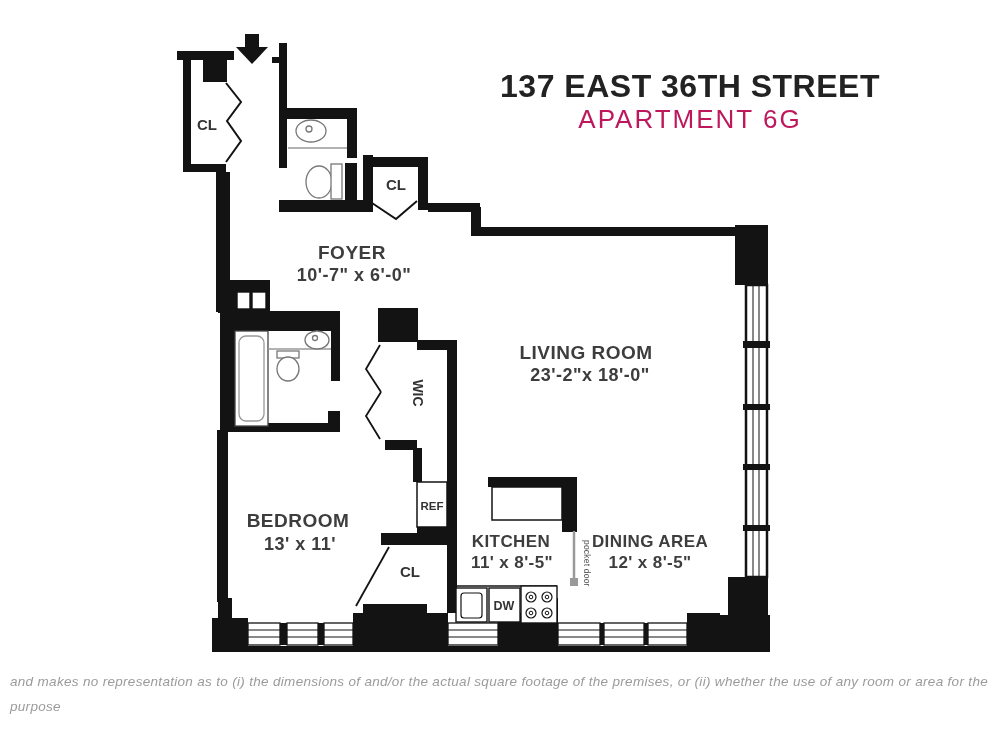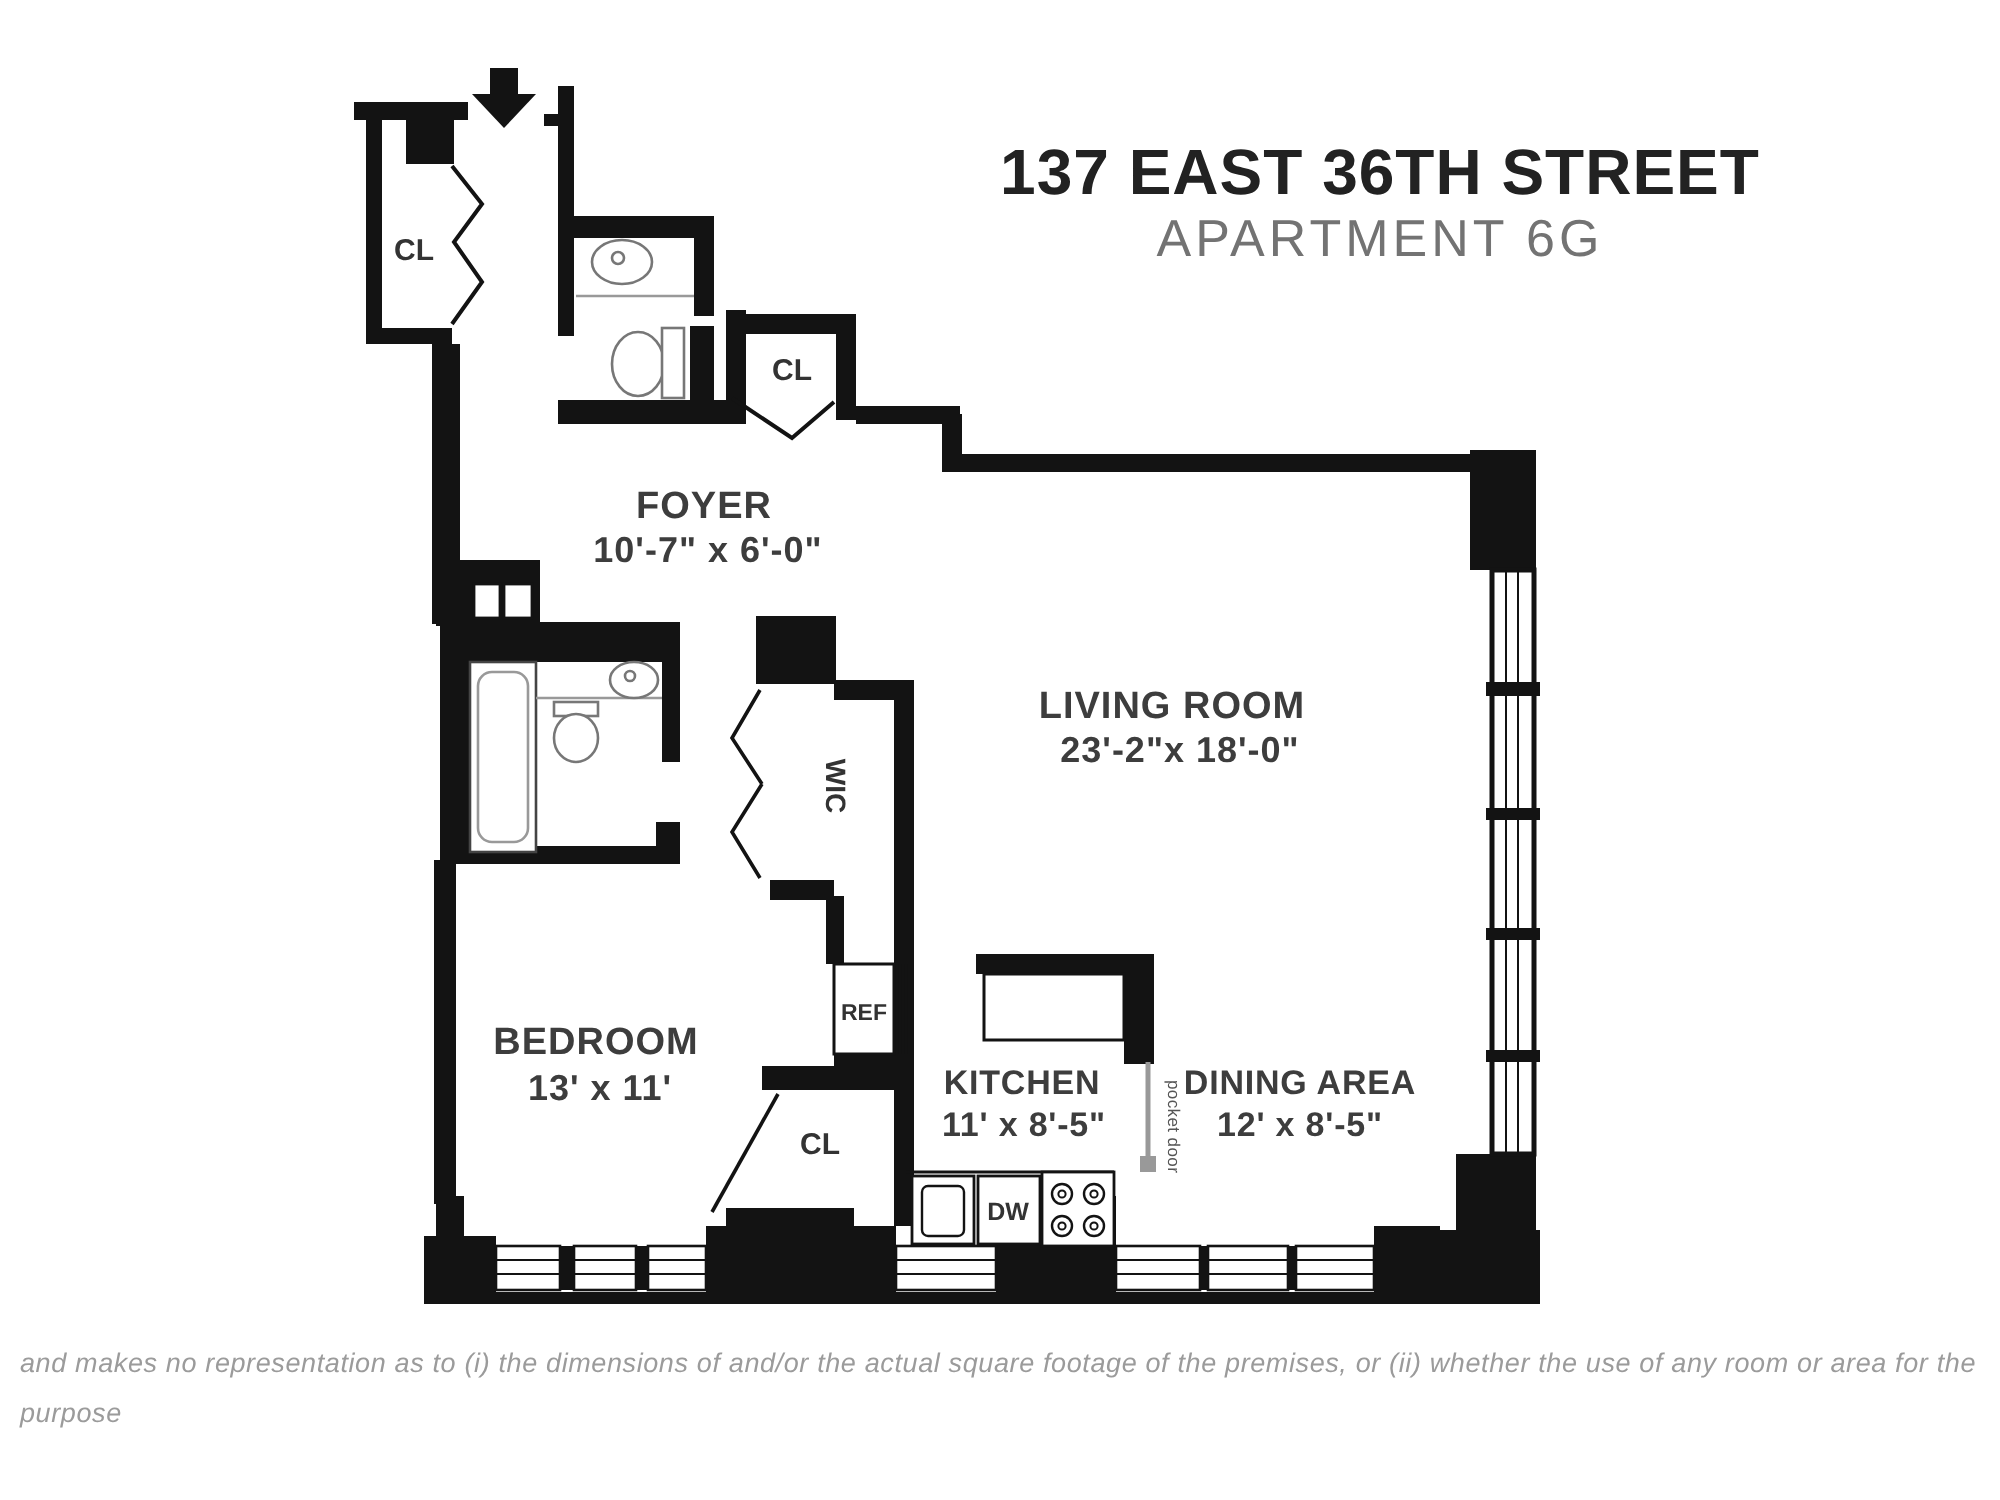--- a/index.html
+++ b/index.html
@@ -1,20 +1,20 @@
 <!DOCTYPE html>
 <html><head>
 <meta charset="utf-8">
 <style>
   html,body{margin:0;padding:0;background:#fff;}
   .page{position:relative;width:1000px;height:750px;background:#ffffff;overflow:hidden;
         font-family:"Liberation Sans",sans-serif;}
   .title-block{position:absolute;left:500px;top:68px;width:380px;text-align:center;color:#222;}
   .title-line1{font-size:32px;font-weight:800;letter-spacing:0.5px;line-height:36px;}
-  .title-line2{font-size:26px;font-weight:400;letter-spacing:2px;line-height:30px;color:#737373;}
+  .title-line2{font-size:26px;font-weight:400;letter-spacing:2px;line-height:30px;color:#be185d;}
   .plan-svg{position:absolute;left:0;top:0;}
   .room-name{font-size:19px;font-weight:600;fill:#3d3d3d;letter-spacing:0.5px;}
   .room-dims{font-size:18px;font-weight:600;fill:#3d3d3d;letter-spacing:0.5px;}
   .room-name-sm{font-size:17px;font-weight:600;fill:#3d3d3d;letter-spacing:0.4px;}
   .room-dims-sm{font-size:17px;font-weight:600;fill:#3d3d3d;letter-spacing:0.4px;}
   .cl-label{font-size:15px;font-weight:600;fill:#333;}
   .tiny-label{font-size:11.5px;font-weight:600;fill:#333;}
   .pocket-label{font-size:8.5px;font-weight:400;fill:#555;letter-spacing:0.2px;}
   svg text{text-anchor:middle;}
   .disclaimer{position:absolute;left:10px;right:12px;top:670px;color:#9b9b9b;

